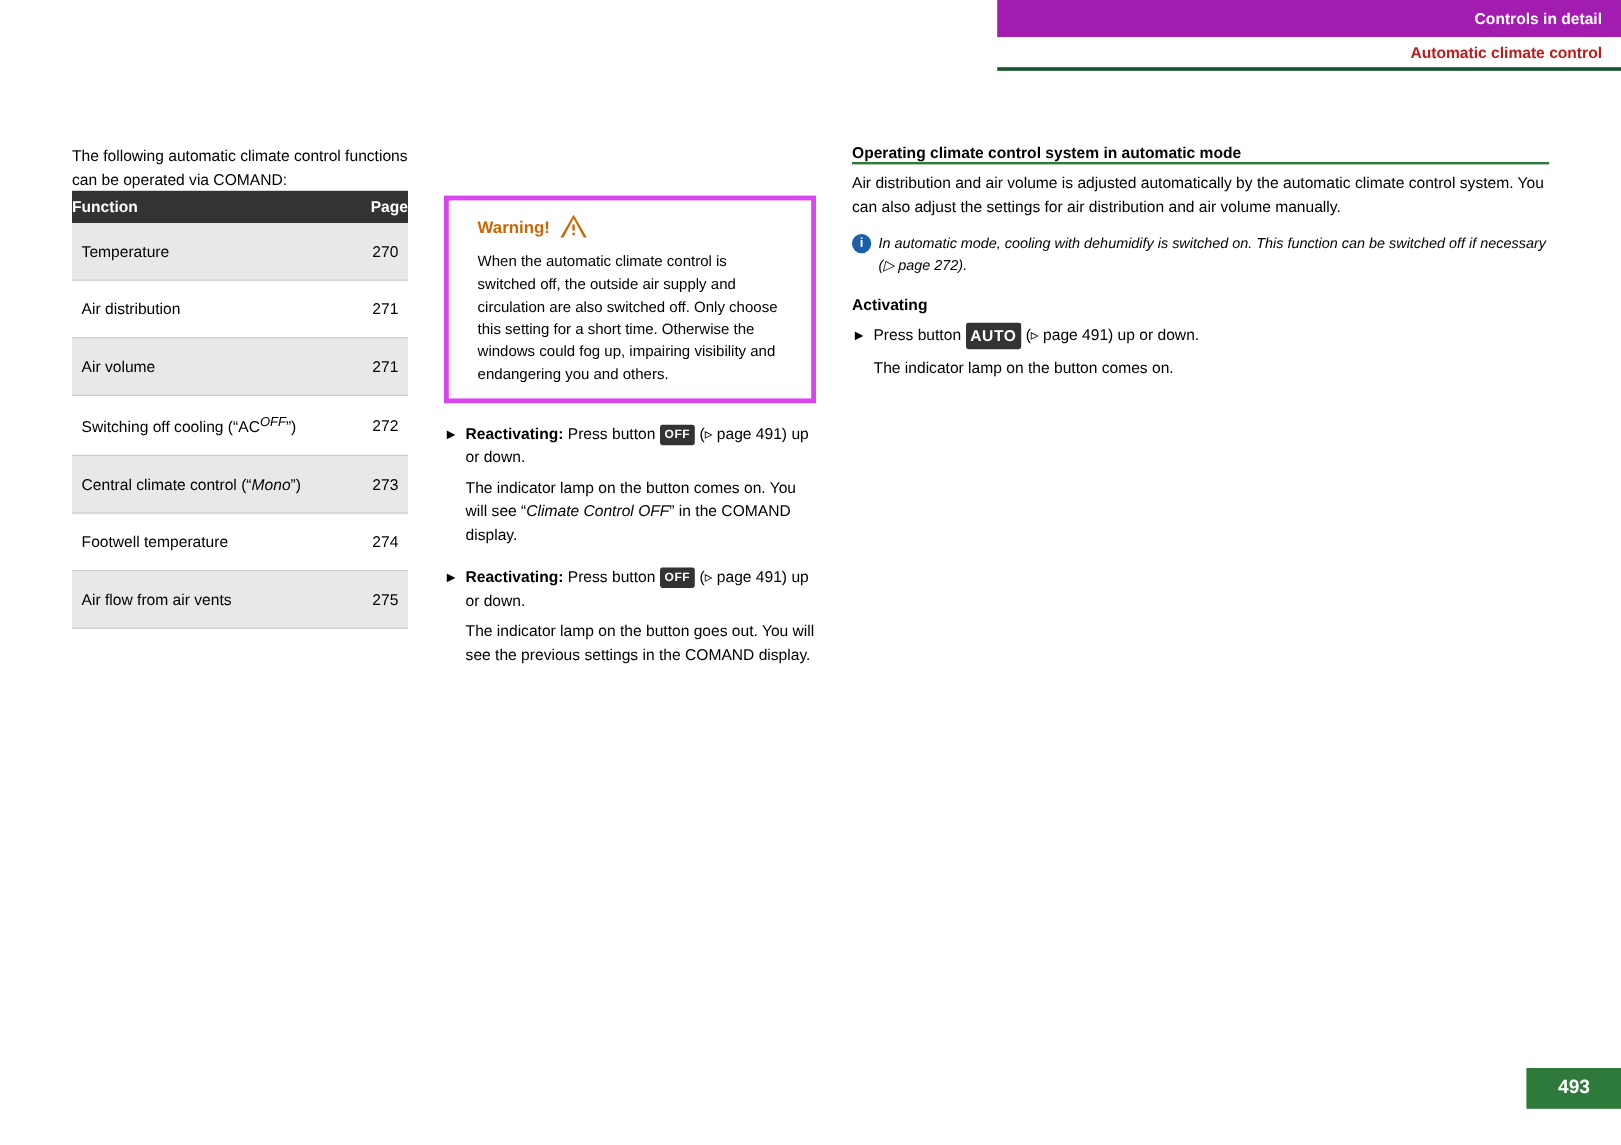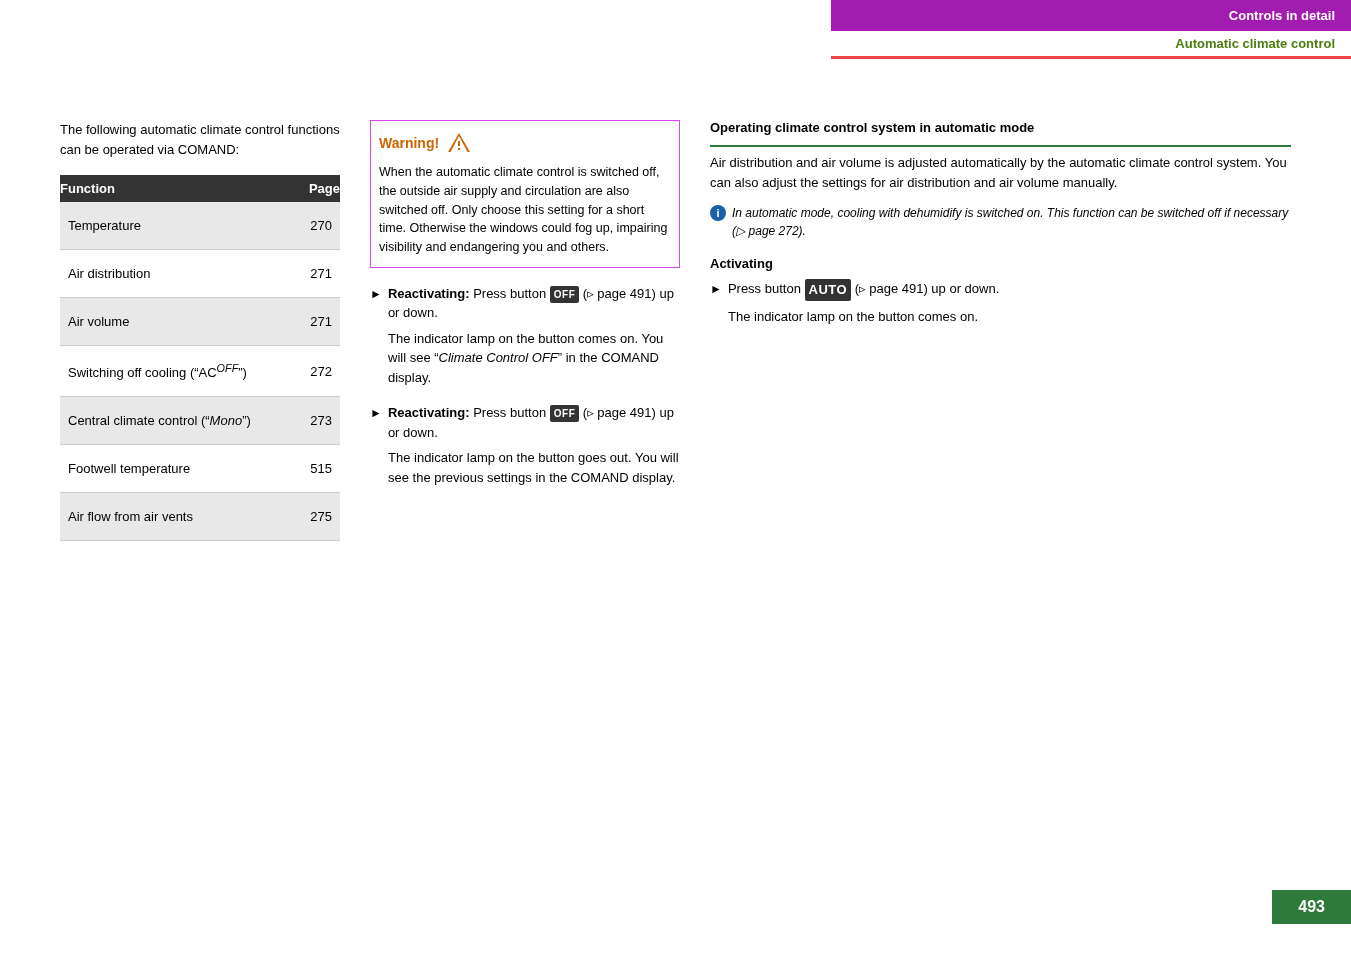--- a/index.html
+++ b/index.html
@@ -26,26 +26,26 @@
       color: #fff;
       font-weight: bold;
       font-size: 13px;
       text-align: right;
       padding: 8px 16px;
       width: 100%;
     }
 
     .automatic-climate-bar {
       background: #fff;
-      border-bottom: 3px solid #ef4444;
+      border-bottom: 3px solid #14532d;
       text-align: right;
       padding: 5px 16px;
       font-weight: bold;
       font-size: 13px;
-      color: #4d7c0f;
+      color: #b91c1c;
     }
 
     
     .page-number-box {
       position: absolute;
       bottom: 30px;
       right: 0;
       background: #2d7a3a;
       color: #fff;
       font-weight: bold;
@@ -66,21 +66,21 @@
 
     
     .left-col {
       width: 280px;
       flex-shrink: 0;
     }
 
     .intro-text {
       font-size: 13px;
       line-height: 1.5;
-      margin-bottom: 16px;
+      margin-bottom: 0;
     }
 
     
     .function-table {
       width: 100%;
       border-collapse: collapse;
       font-size: 13px;
     }
 
     .function-table thead tr {
@@ -128,24 +128,25 @@
     .section-title {
       font-weight: bold;
       font-size: 13px;
       margin-bottom: 8px;
       border-bottom: 2px solid #2d7a3a;
       padding-bottom: 4px;
     }
 
     
     .warning-box {
-      border: 1px solid #d946ef;
-      padding: 10px 8px;
+      border: 4px solid #d946ef;
+      padding: 10px 24px;
       margin-bottom: 16px;
       background: #fff;
+      margin-top: 43px;
     }
 
     .warning-title {
       color: #cc6600;
       font-weight: bold;
       font-size: 14px;
       display: flex;
       align-items: center;
       gap: 8px;
       margin-bottom: 8px;
@@ -221,21 +222,21 @@
     
     .right-col {
       flex: 1;
     }
 
     .right-section-title {
       font-weight: bold;
       font-size: 13px;
       margin-bottom: 6px;
       border-bottom: 2px solid #2d7a3a;
-      padding-bottom: 10px;
+      padding-bottom: 0;
     }
 
     .right-text {
       font-size: 13px;
       line-height: 1.5;
       margin-bottom: 12px;
     }
 
     
     .info-box {
@@ -314,21 +315,21 @@
         <tr class="table-row">
           <td>Switching off cooling (“AC<sup><em>OFF</em></sup>”)</td>
           <td class="page-num">272</td>
         </tr>
         <tr class="table-row">
           <td>Central climate control (“<em>Mono</em>”)</td>
           <td class="page-num">273</td>
         </tr>
         <tr class="table-row">
           <td>Footwell temperature</td>
-          <td class="page-num">515</td>
+          <td class="page-num">274</td>
         </tr>
         <tr class="table-row">
           <td>Air flow from air vents</td>
           <td class="page-num">275</td>
         </tr>
       </tbody>
     </table>
   </div>
 
   <div class="middle-col">

